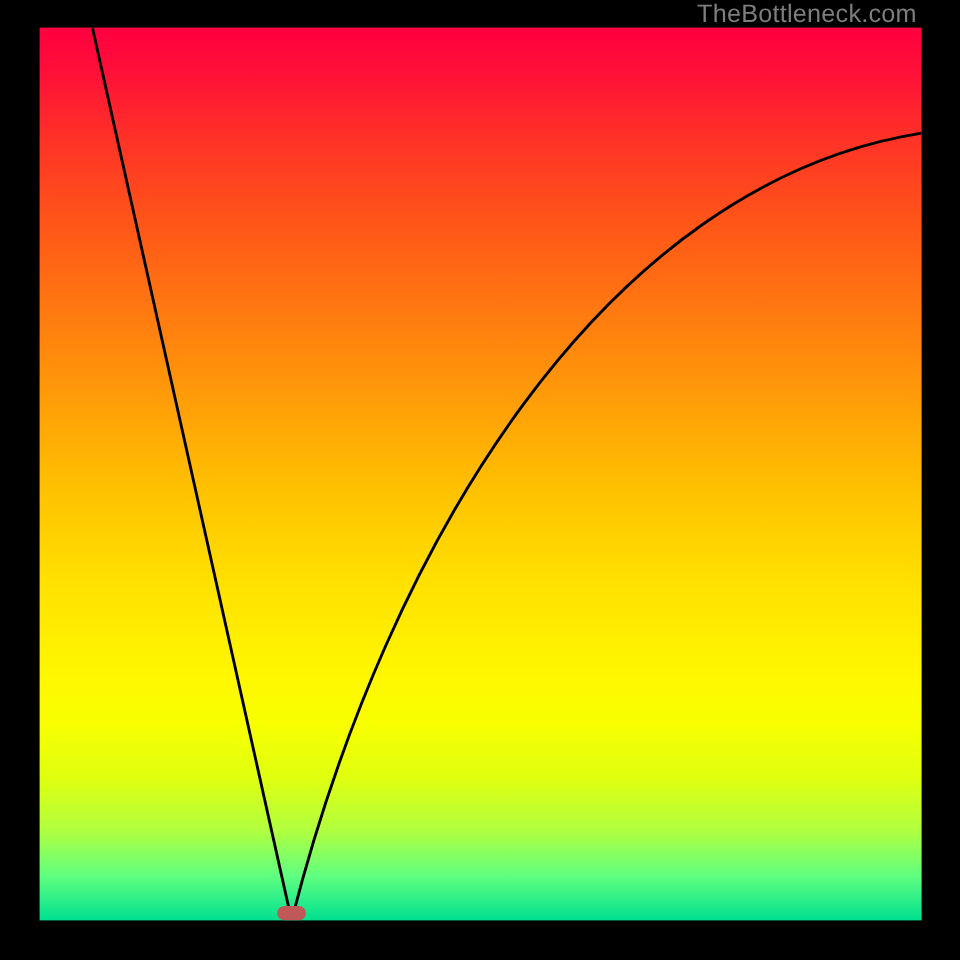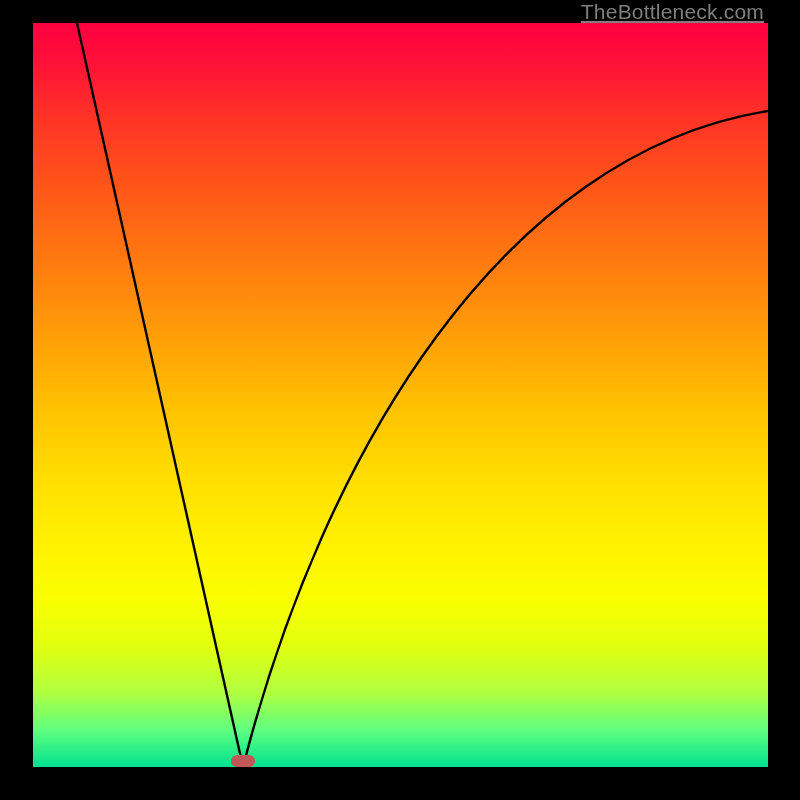--- a/index.html
+++ b/index.html
@@ -41,21 +41,20 @@
   }
   .watermark {
     position: absolute;
     top: 0;
     right: 36px;
     color: #7e7e7e;
     font-size: 21px;
     font-weight: 500;
     letter-spacing: 0.2px;
     user-select: none;
-    text-decoration: underline;
   }
   .marker {
     position: absolute;
     width: 24px;
     height: 12px;
     border-radius: 6px;
     background: #c05858;
     transform: translate(-50%, -50%);
   }
   svg.curve {

